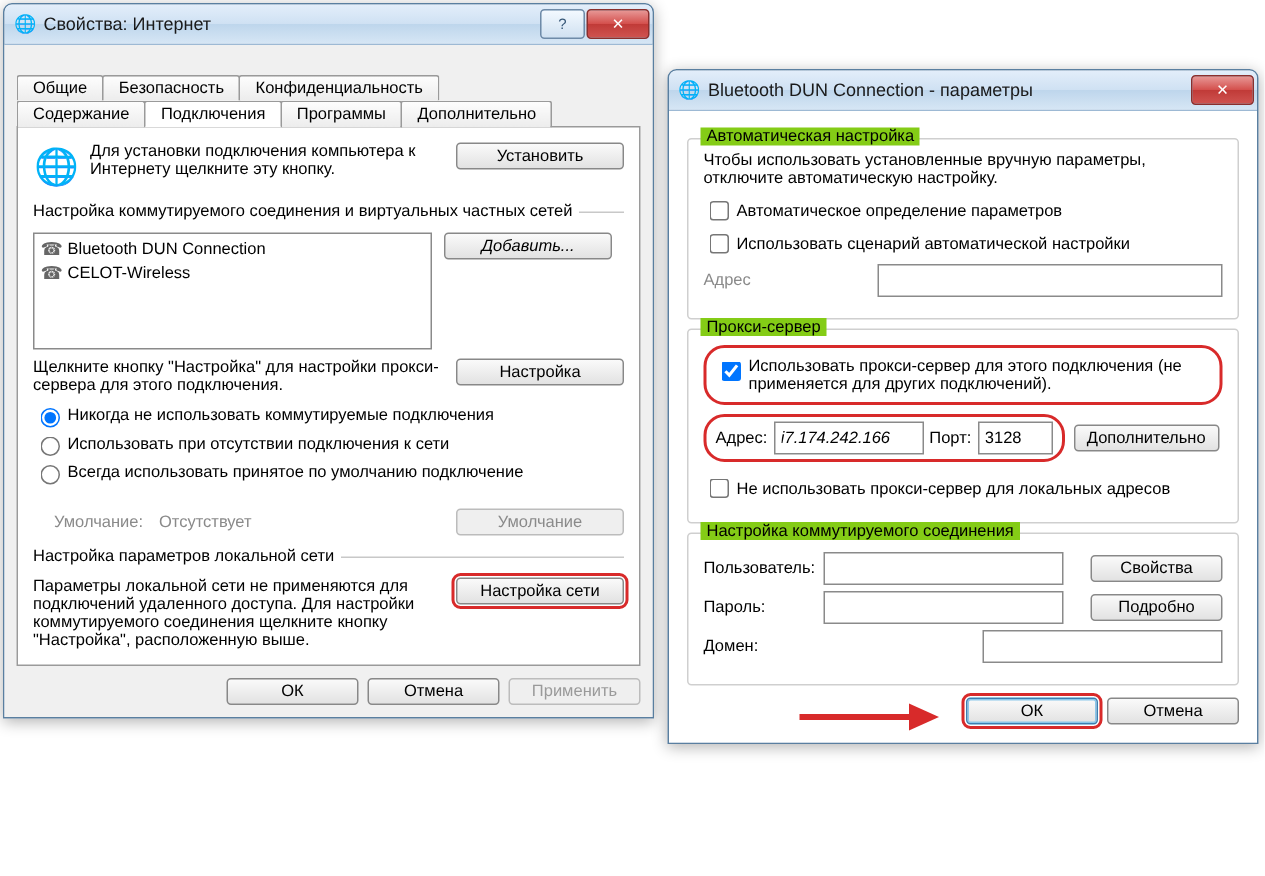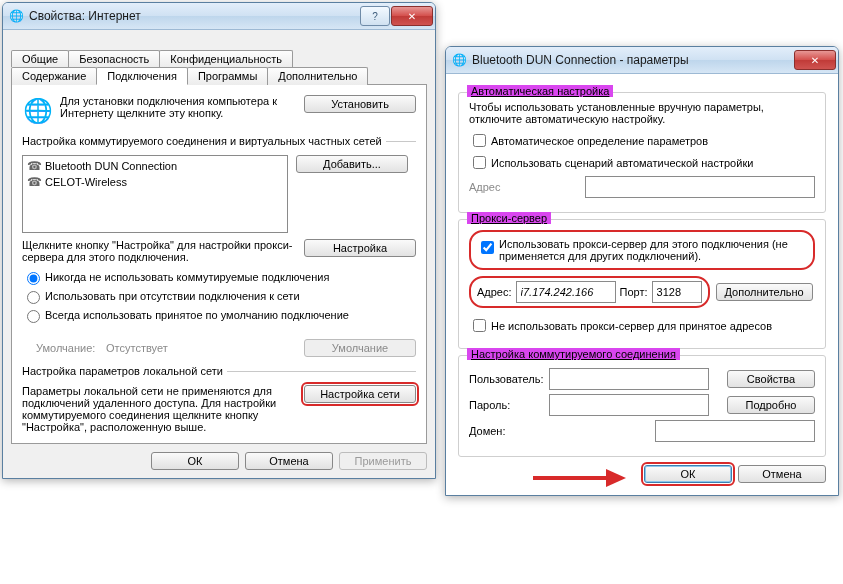--- a/index.html
+++ b/index.html
@@ -149,24 +149,23 @@
     border: 1px solid #cfcfcf;
     border-radius: 3px;
     padding: 8px 10px 10px 10px;
     margin: 6px 0;
     position: relative;
   }
   .groupbox > .legend {
     position: absolute;
     top: -8px;
     left: 8px;
-    background: #d946ef;
+    background: #84cc16;
     padding: 0 4px;
     font-size: 11px;
-    text-decoration: underline;
   }
   .field {
     display: flex;
     align-items: center;
     margin: 4px 0;
     justify-content: space-between;
   }
   .field label {
     min-width: 80px;
     color: #000;
@@ -247,21 +246,21 @@
         <div class="listbox">
           <div class="listitem">
             <span class="sm-icon">☎</span>
             <span>Bluetooth DUN Connection</span>
           </div>
           <div class="listitem">
             <span class="sm-icon">☎</span>
             <span>CELOT-Wireless</span>
           </div>
         </div>
-        <div style="margin-left:8px; display:flex; flex-direction:row; gap:6px;">
+        <div style="margin-left:8px; display:flex; flex-direction:row; gap:6px;font-style:italic;">
           <div class="btn">Добавить...</div>
         </div>
       </div>
       <div class="row">
         <div style="flex:1">Щелкните кнопку "Настройка" для настройки прокси-сервера для этого подключения.</div>
         <div class="btn" style="margin-left:8px;">Настройка</div>
       </div>
 
       <label class="radio">
         <input type="radio" name="dial" checked="" style="">
@@ -339,21 +338,21 @@
         <div class="hl-oval" style="display:flex; align-items:center; gap:4px;">
           <span>Адрес:</span>
           <input class="txt" style="width: 90px; font-style: italic;" value="i7.174.242.166">
           <span>Порт:</span>
           <input class="txt" style="width: 40px;" value="3128">
         </div>
         <div class="btn small" style="margin-left:6px;">Дополнительно</div>
       </div>
       <label class="checkbox" style="margin-top:6px;">
         <input type="checkbox" style="">
-        <span>Не использовать прокси-сервер для принятое адресов</span>
+        <span>Не использовать прокси-сервер для локальных адресов</span>
       </label>
     </div>
 
     <div class="groupbox">
       <div class="legend">Настройка коммутируемого соединения</div>
       <div class="field">
         <label>Пользователь:</label>
         <input class="txt" style="width: 150px;">
         <div style="flex:1"></div>
         <div class="btn small">Свойства</div>

